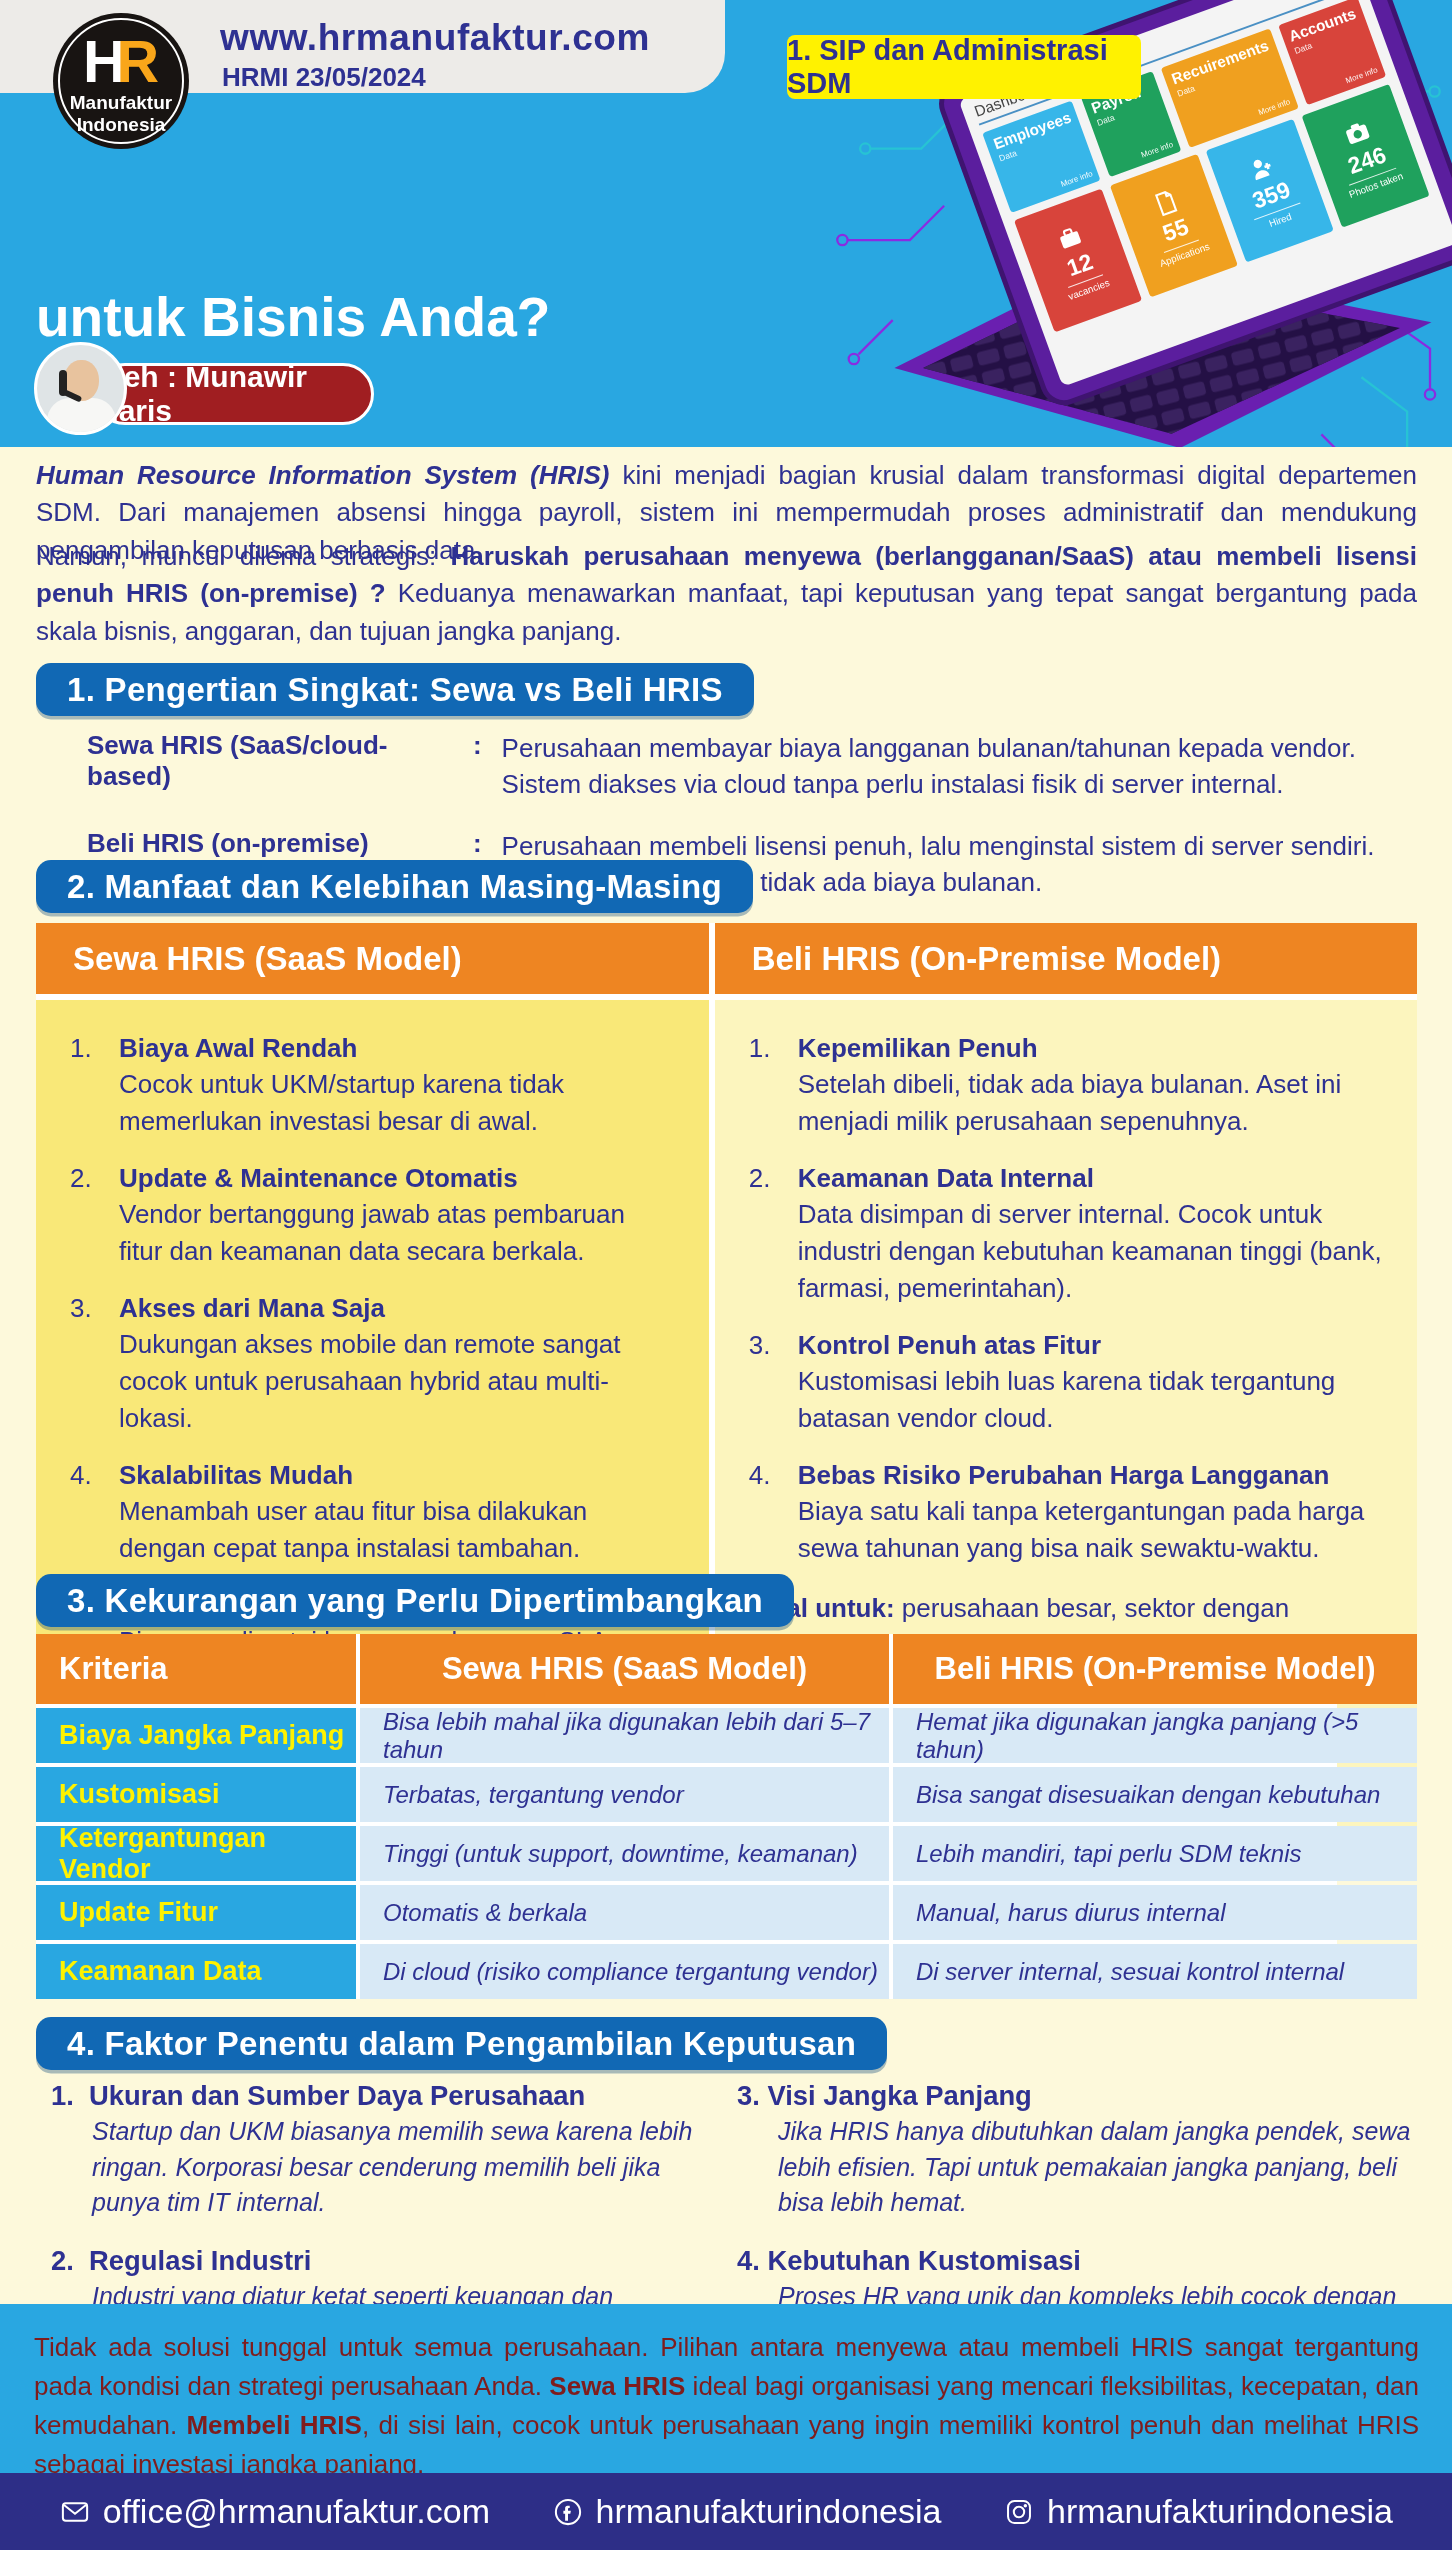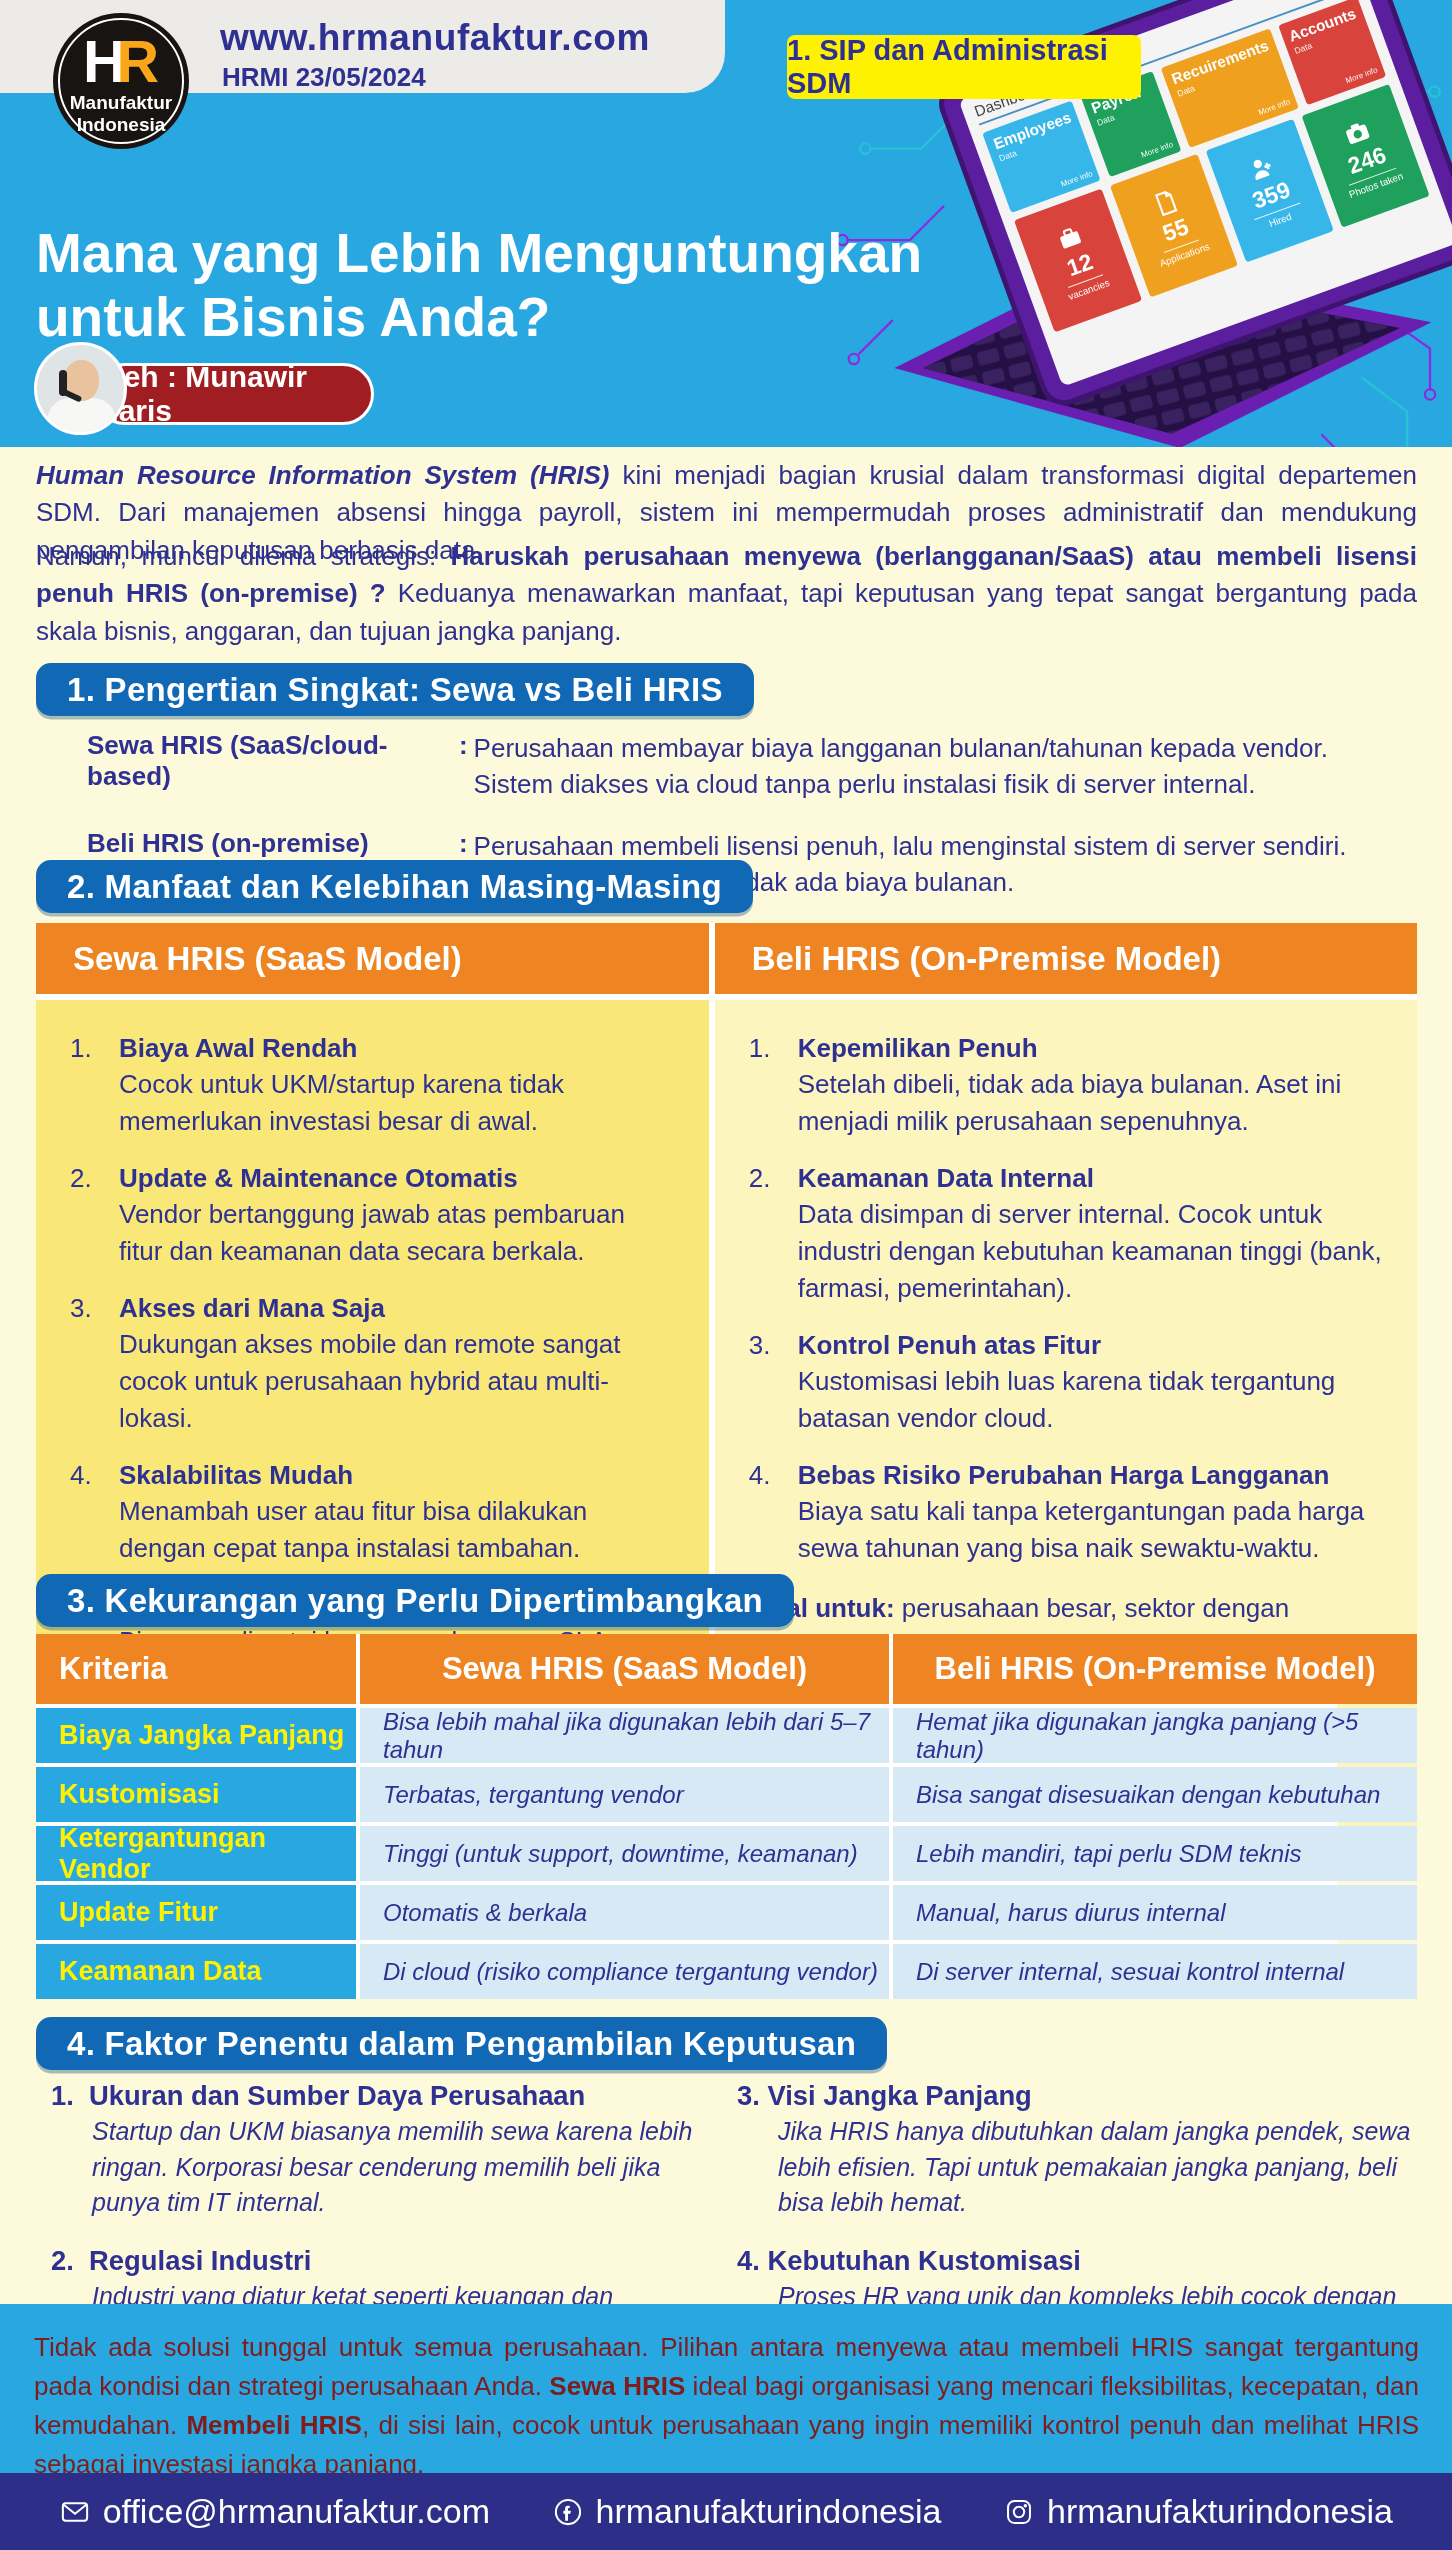--- a/index.html
+++ b/index.html
@@ -48,21 +48,21 @@
   .stat .s-val{font-size:23px;font-weight:bold;border-bottom:1.7px solid rgba(255,255,255,.85);padding:0 5.7px 2.3px;}
   .stat .s-label{font-size:9.7px;}
   .c-blue{background:#37B6E9;} .c-green{background:#1FA15D;} .c-orange{background:#F0A01F;} .c-red{background:#D8443B;}
   .para{position:absolute;left:36px;width:1381px;font-size:26px;line-height:1.44;color:#2E3192;text-align:justify;}
   .para b.ital{font-style:italic;}
 
   .pill{position:absolute;left:36px;height:53px;background:#1168B4;border-radius:15px;display:flex;align-items:center;padding:0 31px;box-shadow:0 3.4px 0 rgba(10,70,120,.35);}
   .pill span{color:#fff;font-size:33px;font-weight:bold;letter-spacing:0.3px;}
 
   .defs{position:absolute;left:87px;top:730px;width:1331px;}
-  .def-row{display:grid;grid-template-columns:366px 20.6px 1fr;column-gap:0;margin-bottom:25px;}
+  .def-row{display:grid;grid-template-columns:366px 20.6px 1fr;column-gap:14px;margin-bottom:25px;}
   .def-term{font-size:26px;font-weight:bold;color:#2E3192;}
   .def-colon{font-size:26px;font-weight:bold;color:#2E3192;text-align:center;}
   .def-desc{font-size:26px;color:#2E3192;line-height:1.4;max-width:937px;}
 
   .columns{position:absolute;left:36px;top:923px;width:1381px;display:grid;grid-template-columns:673px 702px;gap:5.7px;background:#fff;}
   .col-header{height:71px;background:#EE8522;display:flex;align-items:center;padding-left:37px;}
   .col-header span{color:#fff;font-size:33px;font-weight:bold;}
   .col-body{min-height:587px;padding:33px 34px 23px 34px;box-sizing:border-box;}
   .col-body.saas{background:#F9E878;}
   .col-body.onprem{background:#FCF5BE;}
@@ -206,21 +206,20 @@
         <span class="h">H</span>
         <span class="r">R</span>
       </div>
       <div class="lg1">Manufaktur</div>
       <div class="lg2">Indonesia</div>
     </div>
     <div class="site-url">www.hrmanufaktur.com</div>
     <div class="date-code">HRMI 23/05/2024</div>
     <div class="badge">1. SIP dan Administrasi SDM</div>
 
-    <div class="sub-title l1">Mana yang Lebih Menguntungkan</div>
     <div class="sub-title l2">untuk Bisnis Anda?</div>
 
     <div class="author-row">
       <div class="author-pill">
         <span>oleh : Munawir Haris</span>
       </div>
       <div class="avatar">
         <div class="shirt"></div>
           <div class="head"></div>
           <div class="mic"></div>

